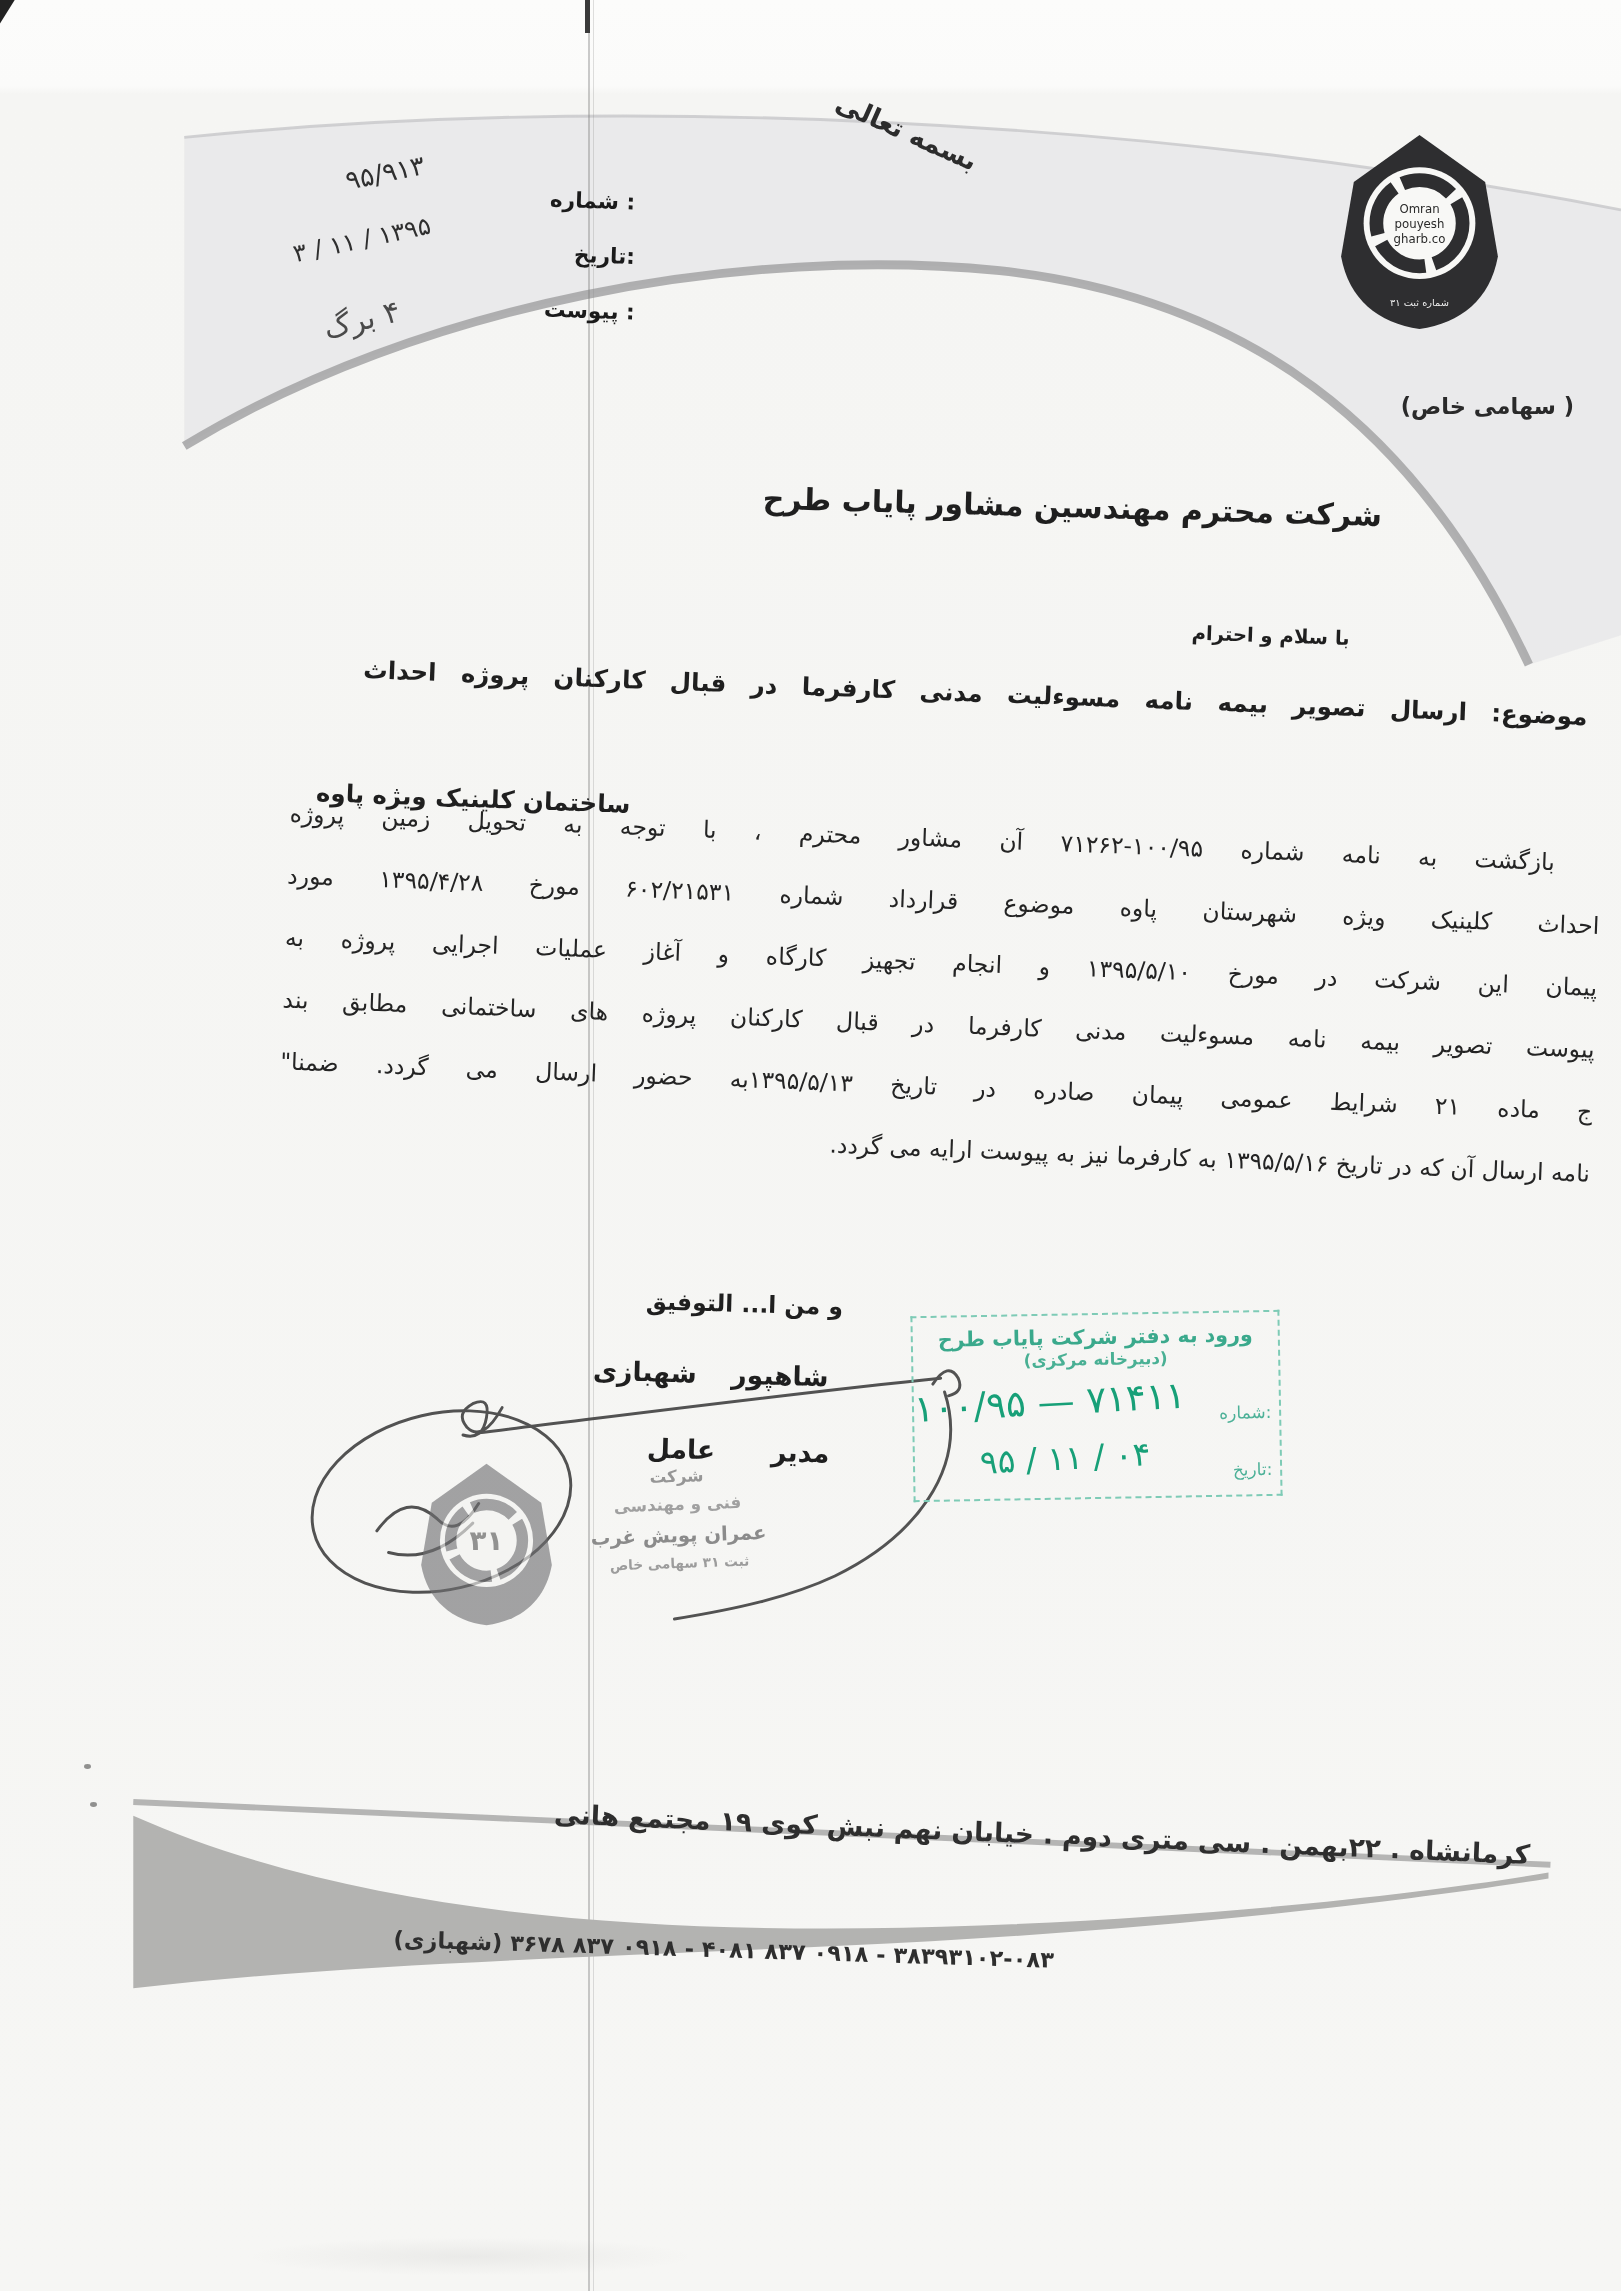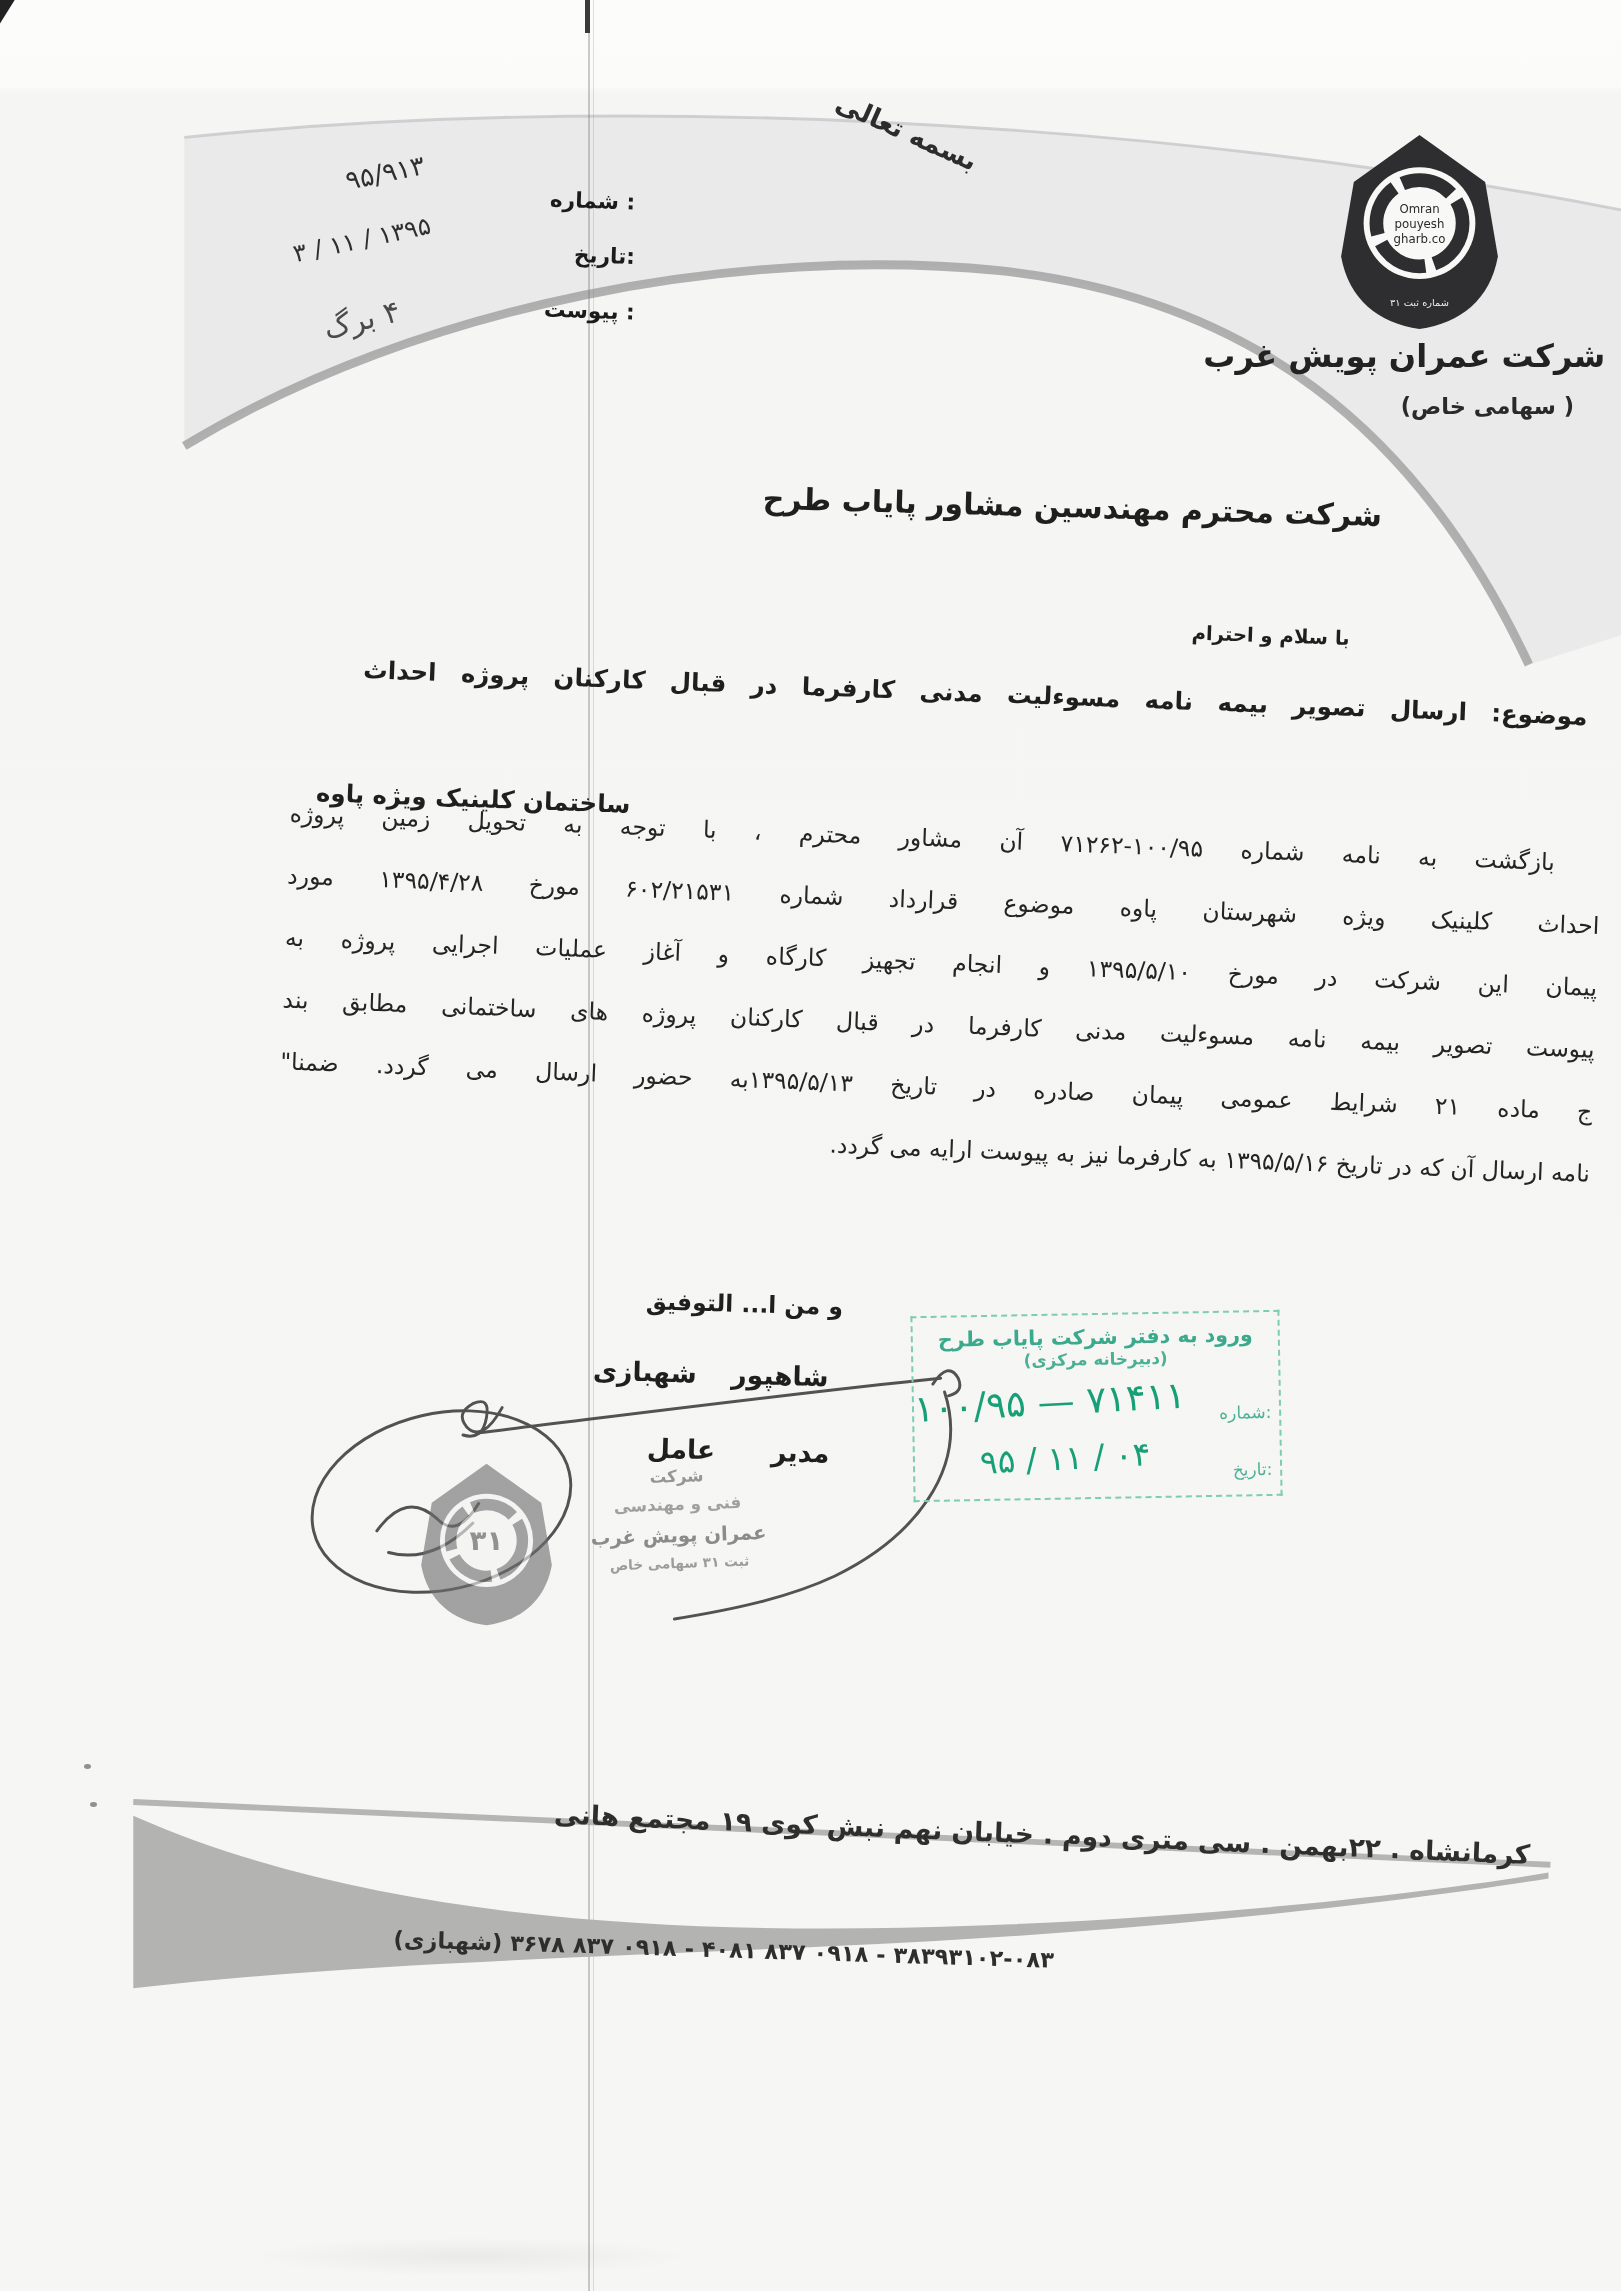--- a/index.html
+++ b/index.html
@@ -91,21 +91,20 @@
   <svg class="abs logo-svg" width="169" height="198" viewBox="0 0 172 202">
     <path d="M86,2 L153,50 L166,126 C158,170 128,194 86,200 C44,194 14,170 6,126 L19,50 Z" fill="#2e2e30"></path>
     <circle cx="86" cy="92" r="57" fill="#f8f8f6"></circle>
     <circle cx="86" cy="92" r="44" fill="none" stroke="#2e2e30" stroke-width="14" stroke-dasharray="54 9"></circle>
     <circle cx="86" cy="92" r="36" fill="#f8f8f6"></circle>
     <text x="86" y="82" text-anchor="middle" font-size="12" fill="#2a2a2a">Omran</text>
     <text x="86" y="97" text-anchor="middle" font-size="12" fill="#2a2a2a">pouyesh</text>
     <text x="86" y="112" text-anchor="middle" font-size="12" fill="#2a2a2a">gharb.co</text>
     <text x="86" y="176" text-anchor="middle" font-size="10" fill="#efefef">شماره ثبت ۳۱</text>
   </svg>
-  <div class="abs company-name" dir="rtl">شرکت عمران پویش غرب</div>
   <div class="abs company-type" dir="rtl">( سهامی خاص)</div>
 
   <div class="abs recipient" dir="rtl">شرکت محترم مهندسین مشاور پایاب طرح</div>
   <div class="abs salutation" dir="rtl">با سلام و احترام</div>
   <div class="abs subject1">موضوع:   ارسال تصویر بیمه نامه مسوءلیت مدنی کارفرما در قبال کارکنان پروژه احداث</div>
   <div class="abs subject2" dir="rtl">ساختمان کلینیک ویژه پاوه</div>
 
   <div class="abs body-block">
     <div class="body-line jl first">بازگشت به نامه شماره ۱۰۰/۹۵-۷۱۲۶۲ آن مشاور محترم ، با توجه به تحویل زمین پروژه</div>
     <div class="body-line jl">احداث کلینیک ویژه شهرستان پاوه موضوع قرارداد شماره ۶۰۲/۲۱۵۳۱ مورخ ۱۳۹۵/۴/۲۸ مورد</div>

